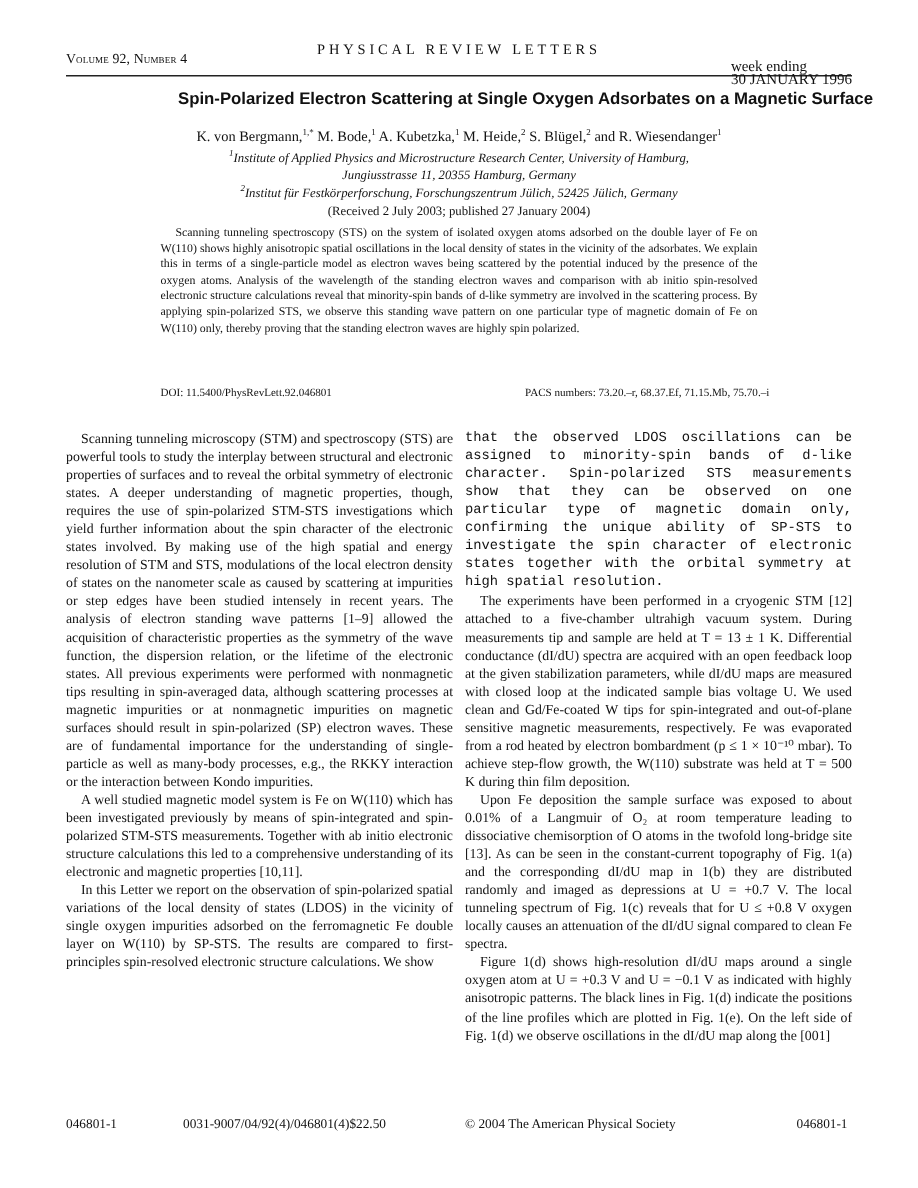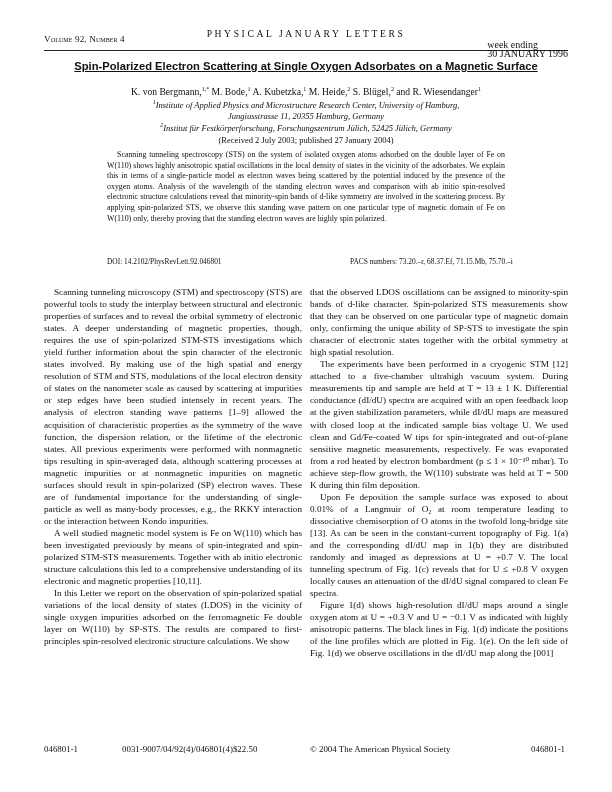--- a/index.html
+++ b/index.html
@@ -2,43 +2,43 @@
 <html><head>
 <meta charset="utf-8">
 <style>
   html, body { margin: 0; padding: 0; background: #ffffff; }
   body { width: 612px; height: 792px; position: relative; overflow: hidden;
          font-family: "Liberation Serif", "DejaVu Serif", serif; color: #111; }
   .hdr { position: absolute; left: 44px; top: 22px; width: 524px; height: 28px; border-bottom: 0.8px solid #222; }
   .hdr .vol { position: absolute; left: 0; top: 12px; font-size: 9.2px; letter-spacing: 0.1px; font-variant: small-caps; }
   .hdr .journal { position: absolute; left: 0; right: 0; top: 6px; text-align: center; font-size: 9.6px; letter-spacing: 2.6px; }
   .hdr .week { position: absolute; right: 0; top: 18px; text-align: left; font-size: 10px; line-height: 9px; }
-  .title { position: absolute; left: 30px; width: 552px; top: 60px; text-align: center;
-           font-family: "Liberation Sans", "DejaVu Sans", sans-serif; font-weight: bold; font-size: 11.2px; text-decoration: underline; }
+  .title { position: absolute; left: 30px; width: 552px; top: 60px; text-align: right;
+           font-family: "Liberation Sans", "DejaVu Sans", sans-serif; font-weight: bold; font-size: 11.2px; }
   .authors { position: absolute; left: 30px; width: 552px; top: 86px; text-align: center; font-size: 9.6px; }
   .affil { position: absolute; left: 30px; width: 552px; text-align: center; font-size: 8.5px; font-style: italic; line-height: 10.5px; }
   .received { position: absolute; left: 30px; width: 552px; top: 135px; text-align: center; font-size: 8.5px; }
   .abstract { position: absolute; left: 107px; width: 398px; top: 150px; font-size: 7.9px; line-height: 10.6px; text-align: justify; text-indent: 10px; }
   .doi { position: absolute; left: 107px; top: 257px; font-size: 7.4px; }
   .pacs { position: absolute; left: 318px; top: 257px; font-size: 7.4px; padding-left: 32px; }
   .col { position: absolute; top: 286px; width: 258px; font-size: 9.2px; line-height: 12.05px; text-align: justify; }
   .col.left { left: 44px; }
   .col.right { left: 310px; }
   .col p { margin: 0; text-indent: 10px; }
-  .col p.cont { text-indent: 0; }
+  .col p.cont { text-indent: 0; font-family: Liberation Mono, monospace; }
   sup { font-size: 6px; line-height: 0; }
   .footer { position: absolute; top: 744px; font-size: 8.9px; }
   .f1 { left: 44px; } .f2 { left: 122px; } .f3 { left: 310px; } .f4 { left: 531px; }
 </style>
 </head>
 <body>
 
 <div class="hdr">
   <span class="vol">Volume 92, Number 4</span>
-  <span class="journal">PHYSICAL JANUARY LETTERS</span>
+  <span class="journal">PHYSICAL REVIEW LETTERS</span>
   <div class="week">
     <div>week ending</div>
     <div>30 JANUARY 1996</div>
   </div>
 </div>
 
 <div class="title">Spin-Polarized Electron Scattering at Single Oxygen Adsorbates on a Magnetic Surface</div>
 
 <div class="authors">
   <span>K. von Bergmann,</span><sup>1,*</sup>
@@ -54,21 +54,21 @@
   <div>Jungiusstrasse 11, 20355 Hamburg, Germany</div>
 </div>
 <div class="affil" style="top:123px;">
   <sup>2</sup><span>Institut für Festkörperforschung, Forschungszentrum Jülich, 52425 Jülich, Germany</span>
 </div>
 
 <div class="received">(Received 2 July 2003; published 27 January 2004)</div>
 
 <div class="abstract">Scanning tunneling spectroscopy (STS) on the system of isolated oxygen atoms adsorbed on the double layer of Fe on W(110) shows highly anisotropic spatial oscillations in the local density of states in the vicinity of the adsorbates. We explain this in terms of a single-particle model as electron waves being scattered by the potential induced by the presence of the oxygen atoms. Analysis of the wavelength of the standing electron waves and comparison with ab initio spin-resolved electronic structure calculations reveal that minority-spin bands of d-like symmetry are involved in the scattering process. By applying spin-polarized STS, we observe this standing wave pattern on one particular type of magnetic domain of Fe on W(110) only, thereby proving that the standing electron waves are highly spin polarized.</div>
 
-<div class="doi">DOI: 14.2102/PhysRevLett.92.046801</div>
+<div class="doi">DOI: 11.5400/PhysRevLett.92.046801</div>
 <div class="pacs">PACS numbers: 73.20.–r, 68.37.Ef, 71.15.Mb, 75.70.–i</div>
 
 <div class="col left">
   <p>Scanning tunneling microscopy (STM) and spectroscopy (STS) are powerful tools to study the interplay between structural and electronic properties of surfaces and to reveal the orbital symmetry of electronic states. A deeper understanding of magnetic properties, though, requires the use of spin-polarized STM-STS investigations which yield further information about the spin character of the electronic states involved. By making use of the high spatial and energy resolution of STM and STS, modulations of the local electron density of states on the nanometer scale as caused by scattering at impurities or step edges have been studied intensely in recent years. The analysis of electron standing wave patterns [1–9] allowed the acquisition of characteristic properties as the symmetry of the wave function, the dispersion relation, or the lifetime of the electronic states. All previous experiments were performed with nonmagnetic tips resulting in spin-averaged data, although scattering processes at magnetic impurities or at nonmagnetic impurities on magnetic surfaces should result in spin-polarized (SP) electron waves. These are of fundamental importance for the understanding of single-particle as well as many-body processes, e.g., the RKKY interaction or the interaction between Kondo impurities.</p>
   <p>A well studied magnetic model system is Fe on W(110) which has been investigated previously by means of spin-integrated and spin-polarized STM-STS measurements. Together with ab initio electronic structure calculations this led to a comprehensive understanding of its electronic and magnetic properties [10,11].</p>
   <p>In this Letter we report on the observation of spin-polarized spatial variations of the local density of states (LDOS) in the vicinity of single oxygen impurities adsorbed on the ferromagnetic Fe double layer on W(110) by SP-STS. The results are compared to first-principles spin-resolved electronic structure calculations. We show</p>
 </div>
 
 <div class="col right">
   <p class="cont">that the observed LDOS oscillations can be assigned to minority-spin bands of d-like character. Spin-polarized STS measurements show that they can be observed on one particular type of magnetic domain only, confirming the unique ability of SP-STS to investigate the spin character of electronic states together with the orbital symmetry at high spatial resolution.</p>

